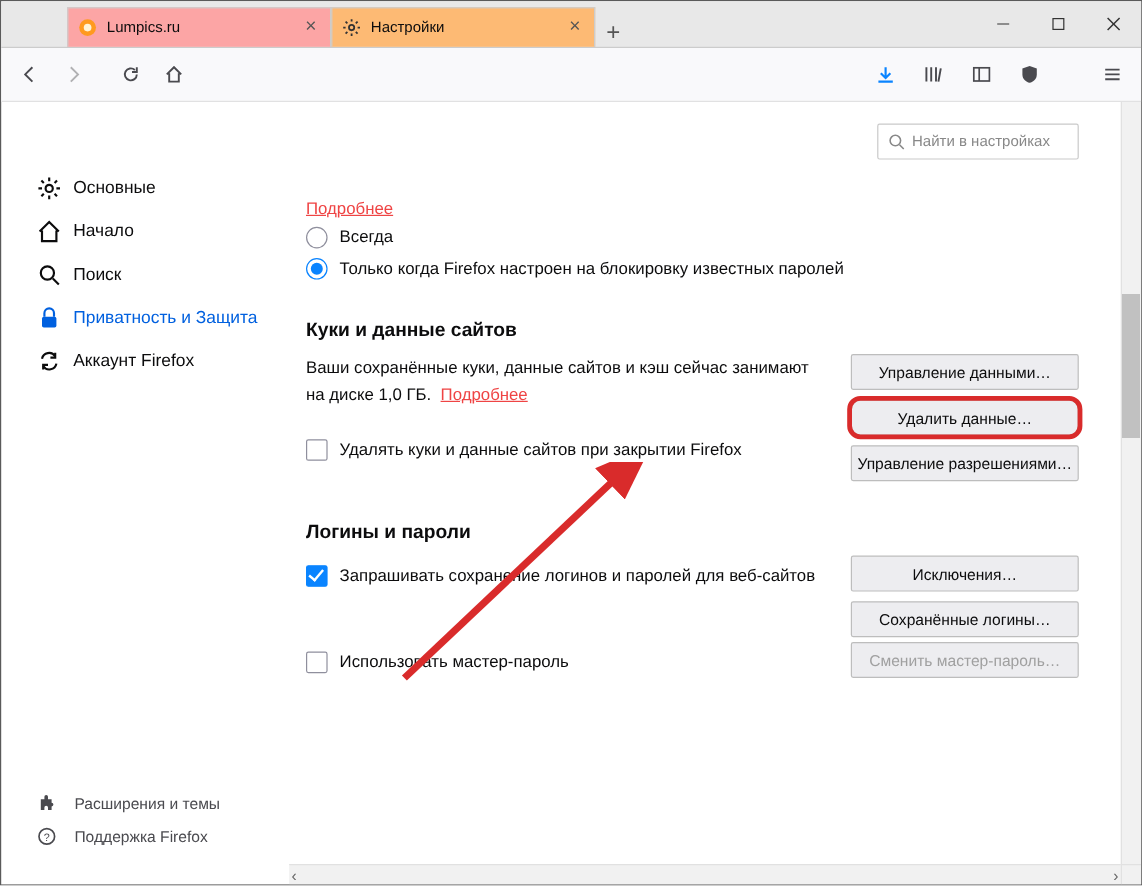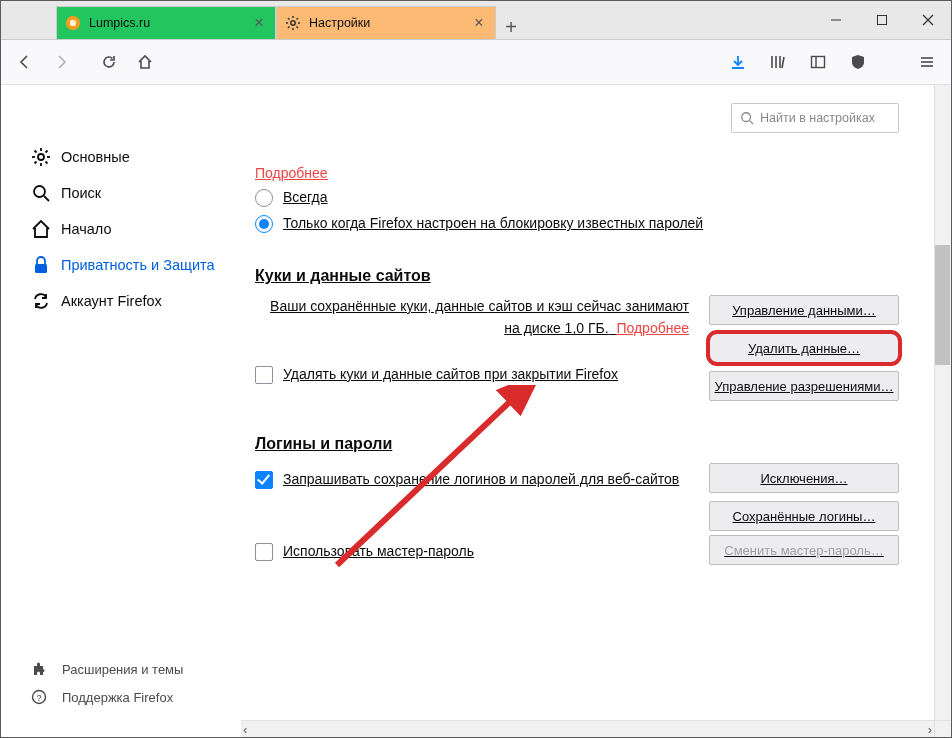--- a/index.html
+++ b/index.html
@@ -4,21 +4,21 @@
 <style>
   * { box-sizing: border-box; }
   html, body { margin: 0; padding: 0; font-family: "Segoe UI", Arial, sans-serif; font-size: 13px; color: #0c0c0d; }
   body { background: #fff; }
 
   .window { width: 952px; height: 738px; border: 1px solid #5a5a5a; position: relative; display: flex; flex-direction: column; background: #fff; overflow: hidden; }
 
   
   .titlebar { height: 39px; background: #e8e8e8; display: flex; align-items: stretch; border-bottom: 1px solid #ccc; }
   .tab-strip { display: flex; align-items: flex-end; padding-left: 55px; flex: 1; gap: 0; }
-  .tab { display: flex; align-items: center; height: 33px; min-width: 220px; padding: 0 8px; border: 1px solid #ccc; background: #22c55e; font-size: 12.5px; gap: 8px; border-bottom: none; }
+  .tab { display: flex; align-items: center; height: 33px; min-width: 220px; padding: 0 8px; border: 1px solid #ccc; background: #fca5a5; font-size: 12.5px; gap: 8px; border-bottom: none; }
   .tab.active { background: #fdba74; }
   .tab .favicon { width: 16px; height: 16px; flex: 0 0 16px; }
   .tab .label { flex: 1; white-space: nowrap; overflow: hidden; text-overflow: ellipsis; }
   .tab .close { width: 16px; height: 16px; display: flex; align-items: center; justify-content: center; color: #555; font-size: 16px; line-height: 1; }
   .newtab { width: 30px; display: flex; align-items: center; justify-content: center; font-size: 20px; color: #555; }
   .win-controls { display: flex; }
   .win-btn { width: 46px; display: flex; align-items: center; justify-content: center; color: #333; }
   .win-btn svg { width: 12px; height: 12px; }
 
   
@@ -44,35 +44,35 @@
 
   .sidebar { width: 240px; padding: 54px 0 0 0; display: flex; flex-direction: column; }
   .side-item { display: flex; align-items: center; gap: 10px; padding: 8px 12px 8px 30px; font-size: 14.5px; color: #0c0c0d; cursor: default; }
   .side-item.active { color: #0060df; }
   .side-item .icon { width: 20px; height: 20px; display: flex; align-items: center; justify-content: center; flex: 0 0 20px; }
   .side-item.active .icon { color: #0060df; }
   .sidebar-spacer { flex: 1; }
   .side-sub { display: flex; align-items: center; gap: 15px; padding: 6px 12px 6px 30px; font-size: 13px; color: #4a4a4f; }
   .side-sub .icon { width: 16px; height: 16px; flex: 0 0 16px; }
 
-  .main { flex: 1; position: relative; padding: 20px 52px 24px 14px; overflow: hidden; text-decoration: underline; }
+  .main { flex: 1; position: relative; padding: 20px 52px 24px 14px; overflow: hidden; }
   .search-box { position: absolute; right: 52px; top: 18px; width: 168px; height: 30px; border: 1px solid #c9c9c9; border-radius: 2px; display: flex; align-items: center; padding: 0 8px; gap: 6px; color: #888; font-size: 12.5px; background: #fff; }
 
   .content { margin-top: 60px; max-width: 720px; }
   .link { color: #ef4444; font-size: 14px; }
   .radio-row, .check-row { display: flex; gap: 10px; margin: 8px 0; font-size: 14px; }
   .radio { width: 18px; height: 18px; border: 1.5px solid #8f8f9d; border-radius: 50%; background: #fff; position: relative; flex: 0 0 18px; }
   .radio.checked { border-color: #0a84ff; }
   .radio.checked::after { content: ""; position: absolute; inset: 3px; border-radius: 50%; background: #0a84ff; }
   .checkbox { width: 18px; height: 18px; border: 1.5px solid #8f8f9d; border-radius: 2px; background: #fff; position: relative; flex: 0 0 18px; }
   .checkbox.checked { background: #0a84ff; border-color: #0a84ff; }
   .checkbox.checked::after { content: ""; position: absolute; left: 4px; top: 0px; width: 5px; height: 10px; border: solid #fff; border-width: 0 2px 2px 0; transform: rotate(40deg); }
 
   h3.section-title { font-size: 16px; font-weight: 600; margin: 34px 0 10px 0; }
-  .description { font-size: 14px; line-height: 1.6; max-width: 495px; text-align: right; }
+  .description { font-size: 14px; line-height: 1.6; max-width: 495px; }
 
   .option-row { display: flex; align-items: flex-start; justify-content: space-between; gap: 20px; }
   .buttons-col { display: flex; flex-direction: column; gap: 8px; align-items: stretch; min-width: 190px; }
   .btn { height: 30px; border: 1px solid #bdbdbd; background: #ededf0; font-size: 13px; color: #0c0c0d; padding: 0 10px; display: flex; align-items: center; justify-content: center; border-radius: 2px; white-space: nowrap; }
   .btn.disabled { color: #a0a0a0; }
   .btn.highlight-outline { outline: 4px solid #d92b2b; outline-offset: -1px; border-radius: 8px; }
 
   
   .arrow-svg { position: absolute; left: 76px; top: 300px; pointer-events: none; }
 
@@ -217,33 +217,33 @@
                 <line x1="3.5" y1="16.5" x2="5.5" y2="14.5"></line>
                 <line x1="14.5" y1="5.5" x2="16.5" y2="3.5"></line>
               </g>
             </svg>
         </span>
         <span>Основные</span>
       </div>
       <div class="side-item">
         <span class="icon">
           <svg viewBox="0 0 20 20">
+              <path d="M2 10 L10 2 L18 10 M4 9v9h12V9" fill="none" stroke="currentColor" stroke-width="1.8"></path>
+            </svg>
+        </span>
+        <span>Начало</span>
+      </div>
+      <div class="side-item">
+        <span class="icon">
+          <svg viewBox="0 0 20 20">
               <circle cx="8.5" cy="8.5" r="5.5" fill="none" stroke="currentColor" stroke-width="1.8"></circle>
               <line x1="13" y1="13" x2="18" y2="18" stroke="currentColor" stroke-width="1.8"></line>
             </svg>
         </span>
         <span>Поиск</span>
-      </div>
-      <div class="side-item">
-        <span class="icon">
-          <svg viewBox="0 0 20 20">
-              <path d="M2 10 L10 2 L18 10 M4 9v9h12V9" fill="none" stroke="currentColor" stroke-width="1.8"></path>
-            </svg>
-        </span>
-        <span>Начало</span>
       </div>
       <div class="side-item active">
         <span class="icon">
           <svg viewBox="0 0 20 20">
               <rect x="4" y="9" width="12" height="9" rx="1.5" fill="currentColor"></rect>
               <path d="M6 9V6a4 4 0 0 1 8 0v3" fill="none" stroke="currentColor" stroke-width="1.8"></path>
             </svg>
         </span>
         <span>Приватность и Защита</span>
       </div>

